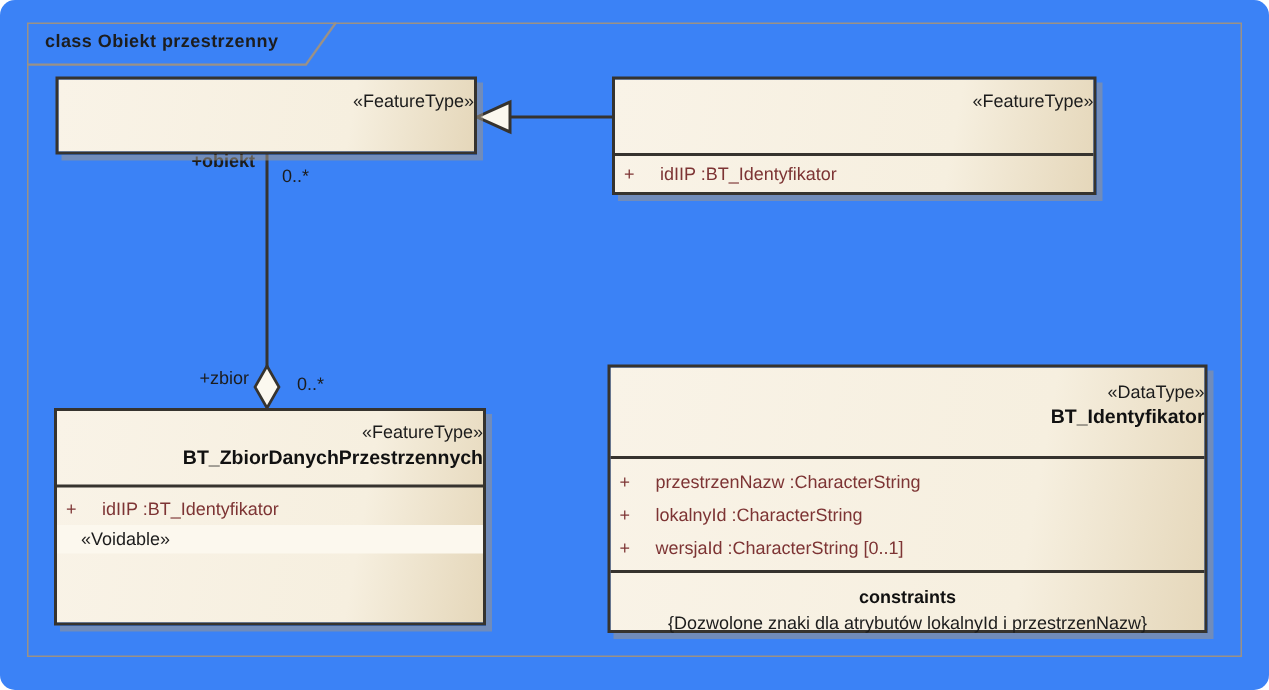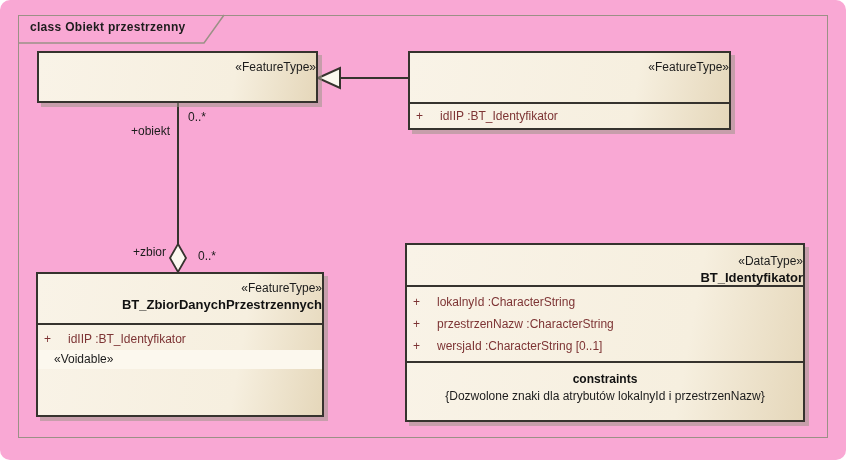--- a/index.html
+++ b/index.html
@@ -4,21 +4,21 @@
 <style>
   html,body { margin:0; padding:0; }
   body {
     width:846px; height:460px; position:relative;
     background:#ffffff;
     font-family:"Liberation Sans", sans-serif;
     -webkit-font-smoothing:antialiased;
   }
   .canvas {
     position:absolute; inset:0;
-    background:#f9a8d4;
+    background:#3b82f6;
     border-radius:10px;
     overflow:hidden;
   }
   .frame {
     position:absolute; left:18px; top:15px; width:808px; height:421px;
     border:1px solid #9b9186;
   }
   .frame-title {
     position:absolute; left:30px; top:20px;
     font-size:12px; font-weight:bold; color:#1d1d1d;
@@ -76,21 +76,21 @@
       <line x1="408" y1="78" x2="340" y2="78" stroke="#36332e" stroke-width="2"></line>
       <polygon points="318,78 340,68 340,88" fill="#fbf8ef" stroke="#36332e" stroke-width="2"></polygon>
     </g>
 
     <g>
       <line x1="178" y1="103" x2="178" y2="246" stroke="#36332e" stroke-width="2"></line>
       <polygon points="178,244 186,258 178,272 170,258" fill="#fbf8ef" stroke="#36332e" stroke-width="1.8"></polygon>
     </g>
   </svg>
 
-  <div class="edge-label" style="left:118px; top:124px; width:52px; text-align:right;">+obiekt</div>
+  <div class="edge-label" style="left:118px; top:100px; width:52px; text-align:right;font-weight:bold;">+obiekt</div>
   <div class="edge-label" style="left:188px; top:110px;">0..*</div>
   <div class="edge-label" style="left:118px; top:245px; width:48px; text-align:right;">+zbior</div>
   <div class="edge-label" style="left:198px; top:249px;">0..*</div>
 
   <div class="uml-box" style="left:37px; top:51px; width:281px; height:52px;">
     <div class="hdr" style="padding-top:7px;">
       <div class="stereo">«FeatureType»</div>
     </div>
   </div>
 
@@ -112,30 +112,30 @@
     </div>
     <div class="compartment" style="height:92px; padding-top:4px;">
       <div class="attr-row" style="line-height:21px;">
         <span class="vis">+</span><span>idIIP :BT_Identyfikator</span>
       </div>
       <div class="voidable-row">«Voidable»</div>
     </div>
   </div>
 
   <div class="uml-box" style="left:405px; top:243px; width:400px; height:179px;">
-    <div class="hdr" style="height:40px; padding-top:9px; box-sizing:border-box;">
+    <div class="hdr" style="height:59px; padding-top:9px; box-sizing:border-box;">
       <div class="stereo">«DataType»</div>
       <div class="cls-name">BT_Identyfikator</div>
     </div>
     <div class="compartment" style="height:70px; padding-top:4px;">
       <div class="attr-row" style="line-height:22px;">
-        <span class="vis">+</span><span>lokalnyId :CharacterString</span>
+        <span class="vis">+</span><span>przestrzenNazw :CharacterString</span>
       </div>
       <div class="attr-row" style="line-height:22px;">
-        <span class="vis">+</span><span>przestrzenNazw :CharacterString</span>
+        <span class="vis">+</span><span>lokalnyId :CharacterString</span>
       </div>
       <div class="attr-row" style="line-height:22px;">
         <span class="vis">+</span><span>wersjaId :CharacterString [0..1]</span>
       </div>
     </div>
     <div class="compartment" style="height:51px;">
       <div class="constraints-title">constraints</div>
       <div class="constraints-text">{Dozwolone znaki dla atrybutów lokalnyId i przestrzenNazw}</div>
     </div>
   </div>

